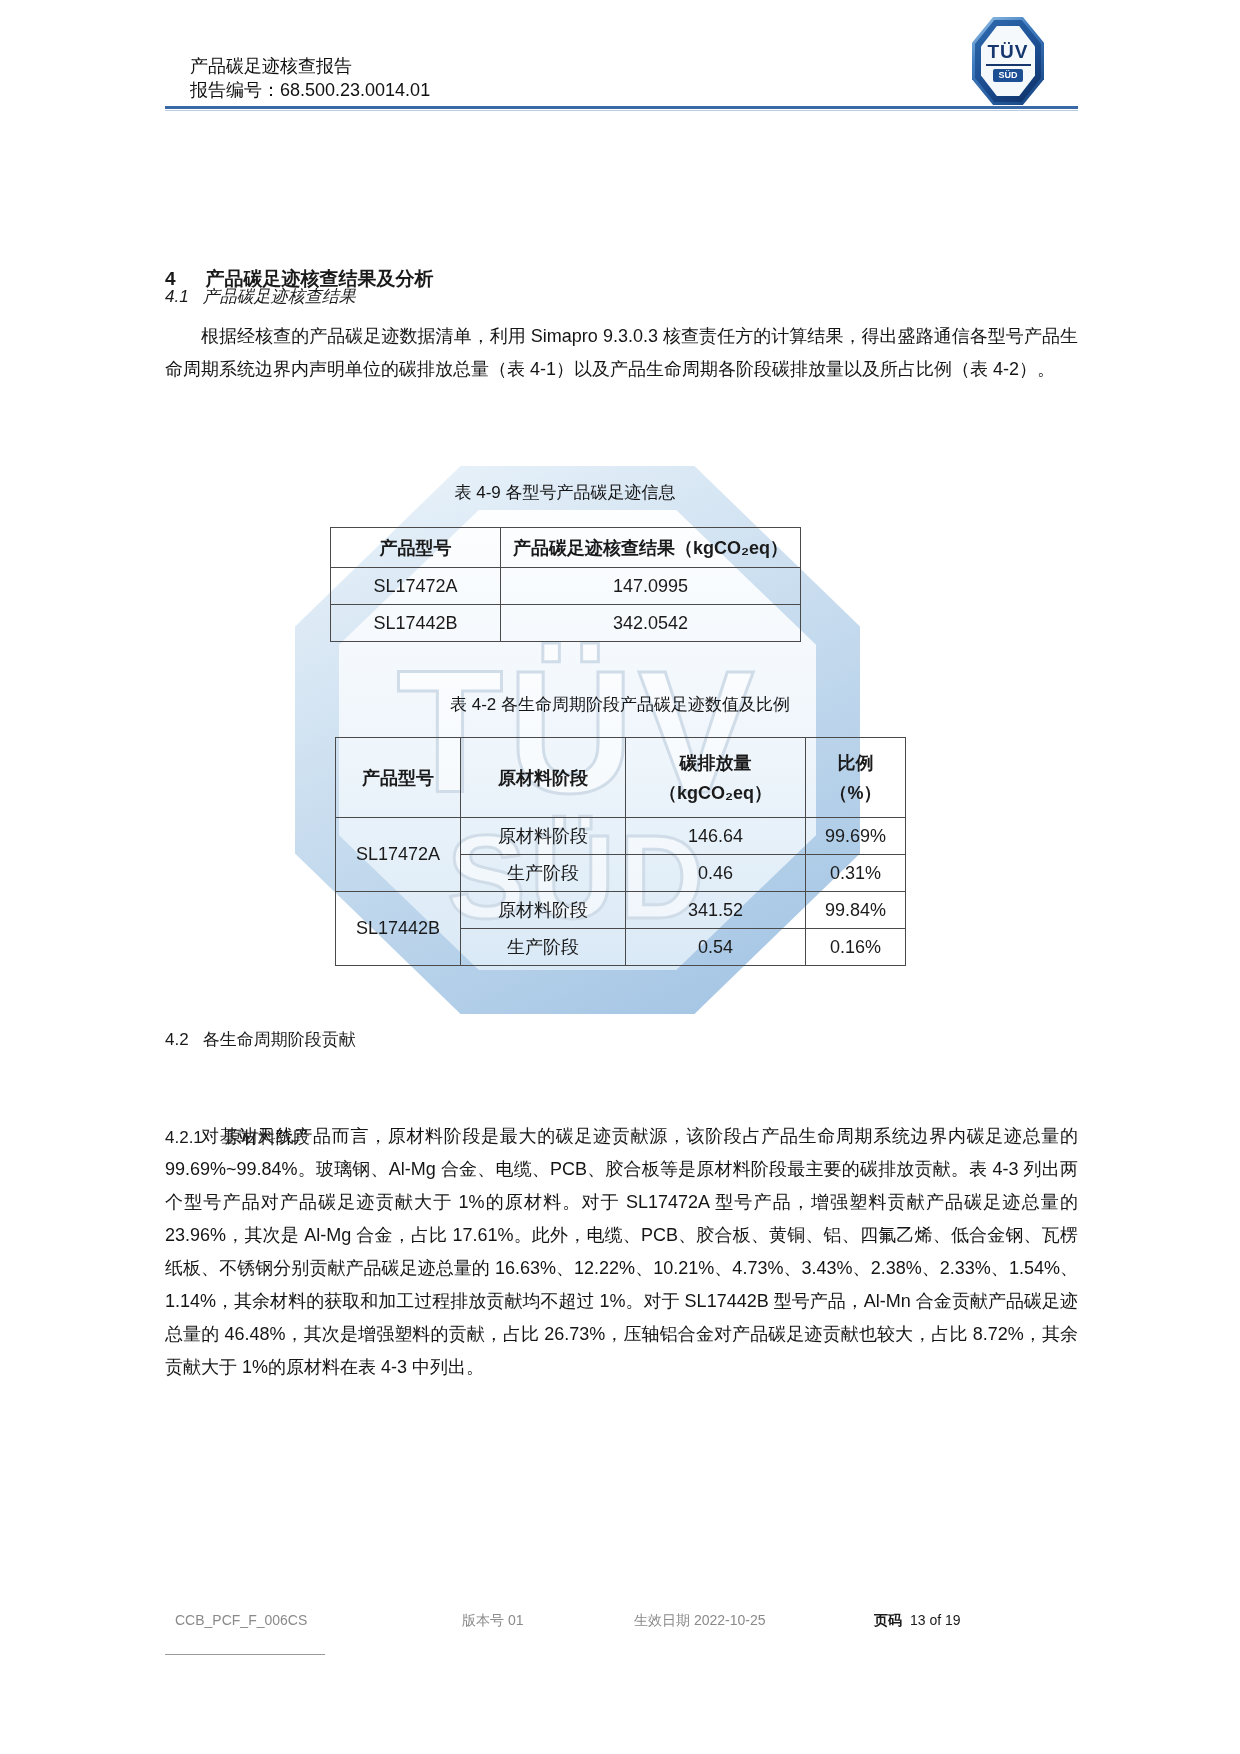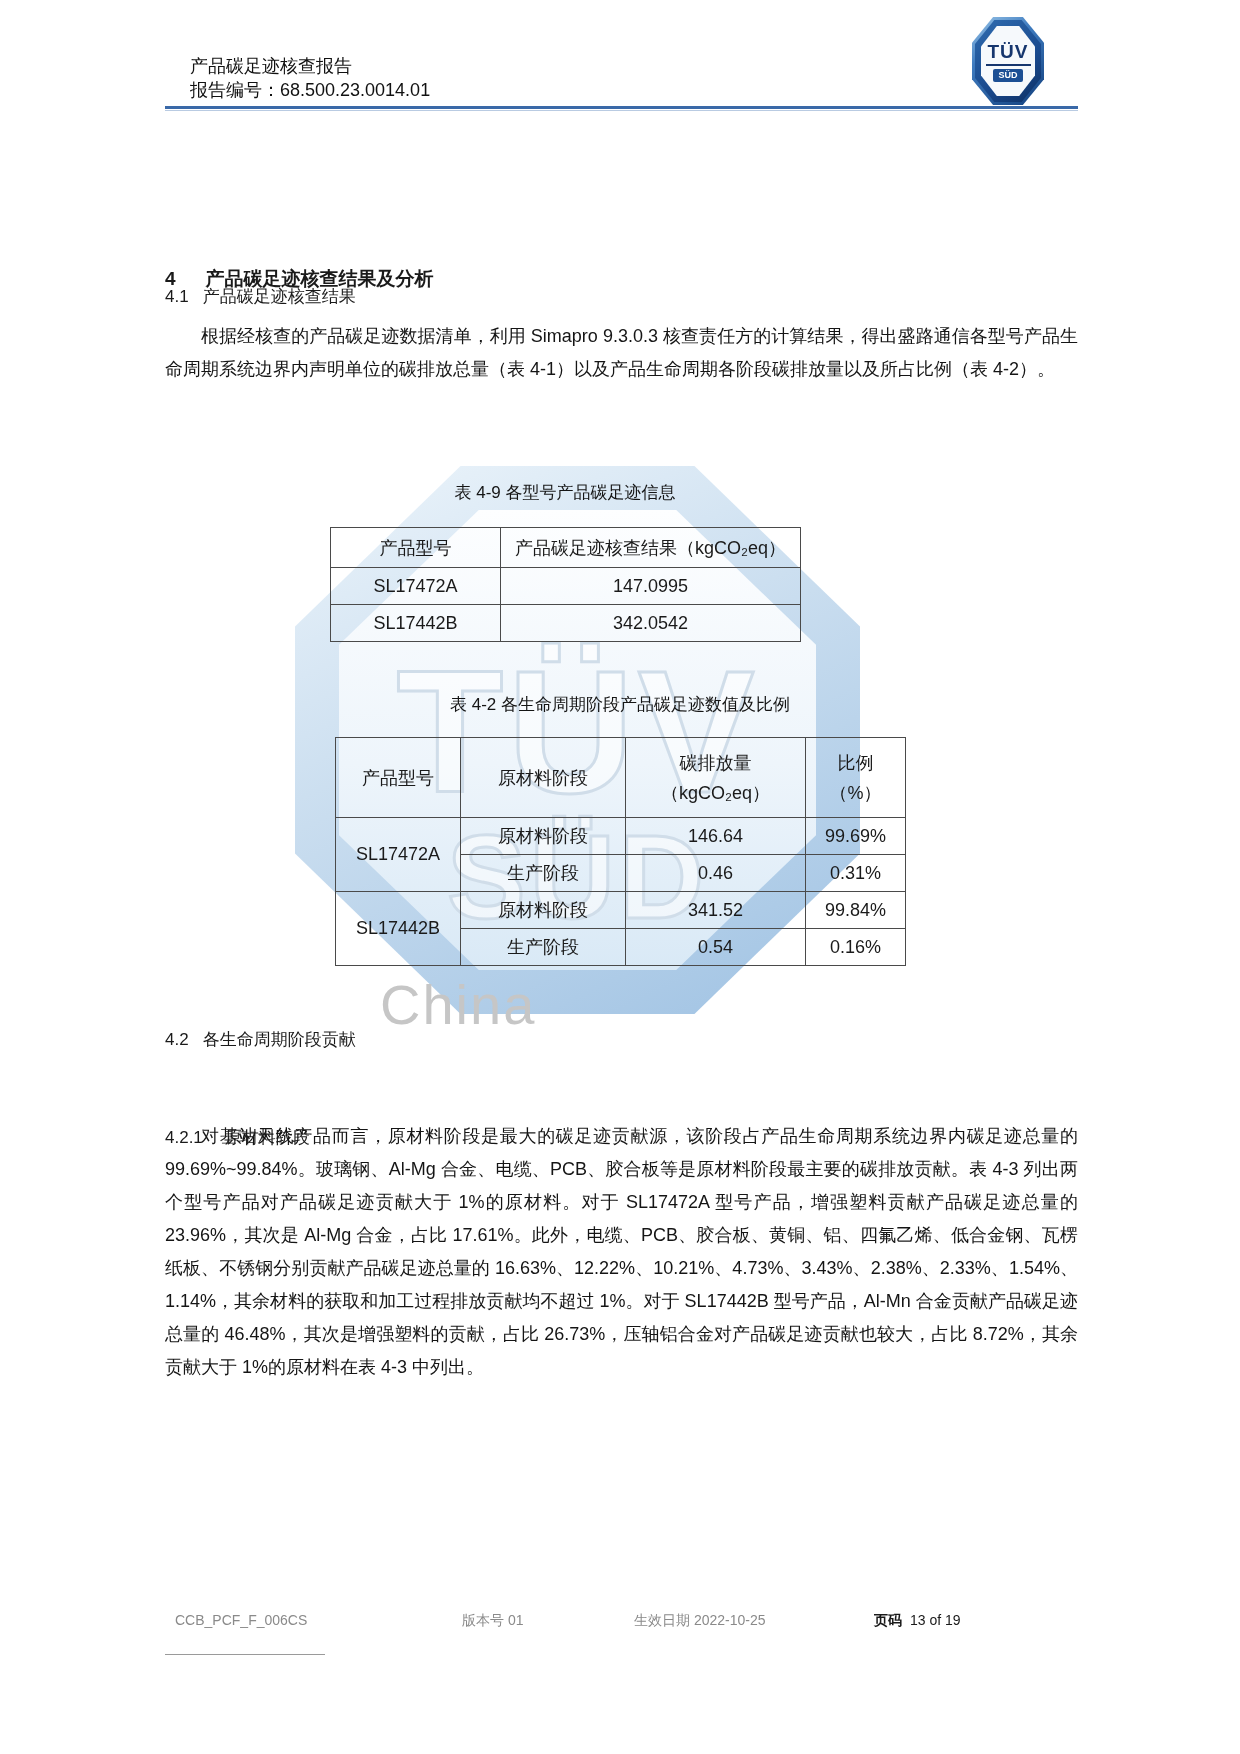--- a/index.html
+++ b/index.html
@@ -35,37 +35,37 @@
   .wm-china { position:absolute; left:380px; top:972px; z-index:0; font-size:56px; color:#c6c6c6;
               letter-spacing:2px; font-family:"Liberation Sans","DejaVu Sans",sans-serif; }
 
   .content { position:relative; z-index:1; }
 
   
   .h4 { position:absolute; left:165px; top:218px; font-size:19px; font-weight:bold;margin-top:48px; }
   .h4 .num { display:inline-block; margin-right:30px; }
   .sub { position:absolute; left:165px; font-size:17px; }
   .sub .num { display:inline-block; margin-right:14px; }
-  .h41 { top:285px; }
+  .h41 { top:285px;font-style:italic; }
   .h42 { top:1028px; }
   .h421 { top:1126px; }
   .h421 .num { margin-right:22px; }
   .para { position:absolute; left:165px; width:913px; font-size:18px; line-height:33px;
           text-align:justify; text-indent:2em; color:#151515; }
   .p1 { top:320px; }
   .p2 { top:1120px; }
 
   
   .tcap { position:absolute; font-size:17px; text-align:center; color:#151515; }
   .cap1 { left:330px; width:470px; top:481px; }
   .cap2 { left:335px; width:570px; top:693px; }
   table { border-collapse:collapse; table-layout:fixed; background:transparent; }
   th,td { border:1px solid #4a4a4a; text-align:center; vertical-align:middle;
           font-size:18px; background:transparent; padding:0 4px; }
-  th { font-weight:normal; }
+  th { font-weight:bold; }
   .t1 { position:absolute; left:330px; top:527px; width:470px; }
   .t1 th { height:40px; }
   .t1 td { height:37px; }
   .t2 { position:absolute; left:335px; top:737px; width:570px; }
   .t2 th { height:80px; line-height:30px; }
   .t2 td { height:37px; }
 
   
   .ftr { position:absolute; top:1612px; left:0; width:1240px; font-size:14px; color:#8a8a8a; }
   .ftr span { position:absolute; white-space:nowrap; }
@@ -80,21 +80,20 @@
 <body>
 
 <div class="page">
 
   <div class="wm">
     <div class="wm-outer oct"></div>
     <div class="wm-inner oct"></div>
     <div class="wm-word wm-tuv">TÜV</div>
     <div class="wm-word wm-sud">SÜD</div>
   </div>
-  <div class="wm-china">China</div>
 
   <div class="content">
 
     <div class="hdr">
       <div>产品碳足迹核查报告</div>
       <div>报告编号：68.500.23.0014.01</div>
     </div>
     <div class="hdr-rule"></div>
     <div class="hdr-rule2"></div>
 

